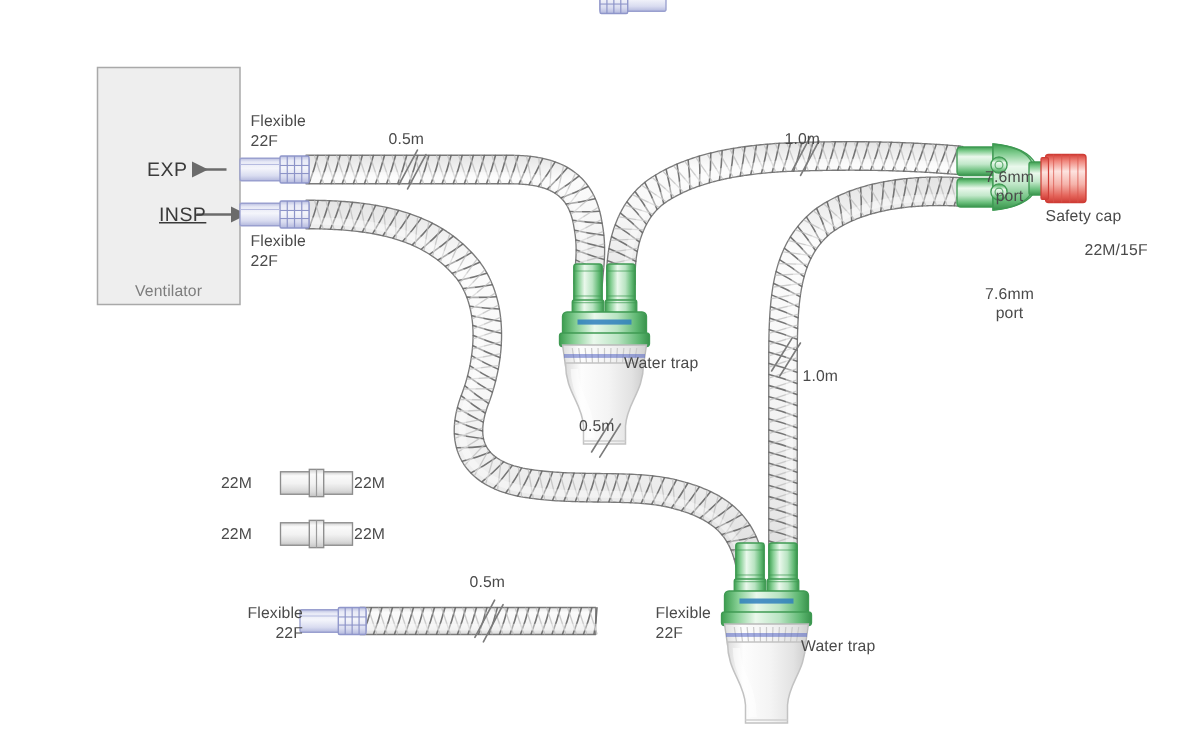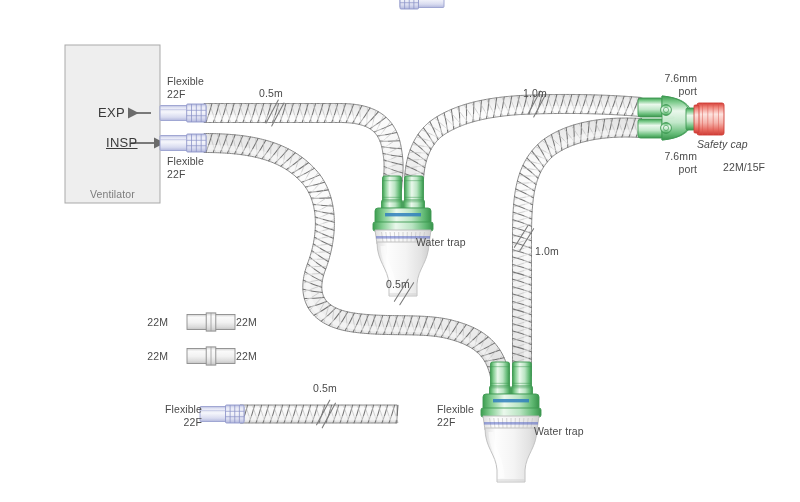--- a/index.html
+++ b/index.html
@@ -5,21 +5,21 @@
   html,body{margin:0;padding:0;background:#ffffff;}
   body{width:800px;height:502px;overflow:hidden;
        font-family:"Liberation Sans","DejaVu Sans",sans-serif;}
   #stage{position:relative;width:800px;height:502px;background:#fff;}
   svg#diagram{position:absolute;left:0;top:0;width:800px;height:502px;}
   .lbl{position:absolute;font-size:10.5px;color:#4a4a4a;line-height:1.28;
        white-space:pre;letter-spacing:.1px;}
   .lbl.gray{color:#7d7d7d;text-align:right;}
   .lbl.dark{color:#3a3a3a;font-size:13px;letter-spacing:.3px;}
   .lbl.ta-r{text-align:right;}
-  .lbl.ta-c{text-align:right;}
+  .lbl.ta-c{text-align:center;margin-top:40px;}
 </style>
 </head>
 <body>
 
 <div id="stage">
 
   <svg id="diagram" viewBox="0 0 800 502">
     <defs>
 
       <linearGradient id="tubeH" x1="0" y1="0" x2="0" y2="1">
@@ -723,21 +723,21 @@
   <div class="lbl" style="left:259px;top:87px;">0.5m</div>
   <div class="lbl" style="left:523px;top:87px;">1.0m</div>
   <div class="lbl" style="left:386px;top:278px;">0.5m</div>
   <div class="lbl" style="left:535px;top:245px;">1.0m</div>
   <div class="lbl" style="left:313px;top:382px;">0.5m</div>
 
   <div class="lbl ta-c" style="left:649px;top:72px;width:48px;">7.6mm
 port</div>
   <div class="lbl ta-c" style="left:649px;top:150px;width:48px;">7.6mm
 port</div>
-  <div class="lbl" style="left:697px;top:138px;font-style:italic;">Safety cap</div>
+  <div class="lbl" style="left:697px;top:138px;">Safety cap</div>
   <div class="lbl" style="left:723px;top:120px;margin-top:41px;">22M/15F</div>
 
   <div class="lbl" style="left:416px;top:236px;">Water trap</div>
   <div class="lbl" style="left:534px;top:425px;">Water trap</div>
 
   <div class="lbl ta-r" style="left:140px;top:316px;width:28px;">22M</div>
   <div class="lbl" style="left:236px;top:316px;">22M</div>
   <div class="lbl ta-r" style="left:140px;top:350px;width:28px;">22M</div>
   <div class="lbl" style="left:236px;top:350px;">22M</div>
 

